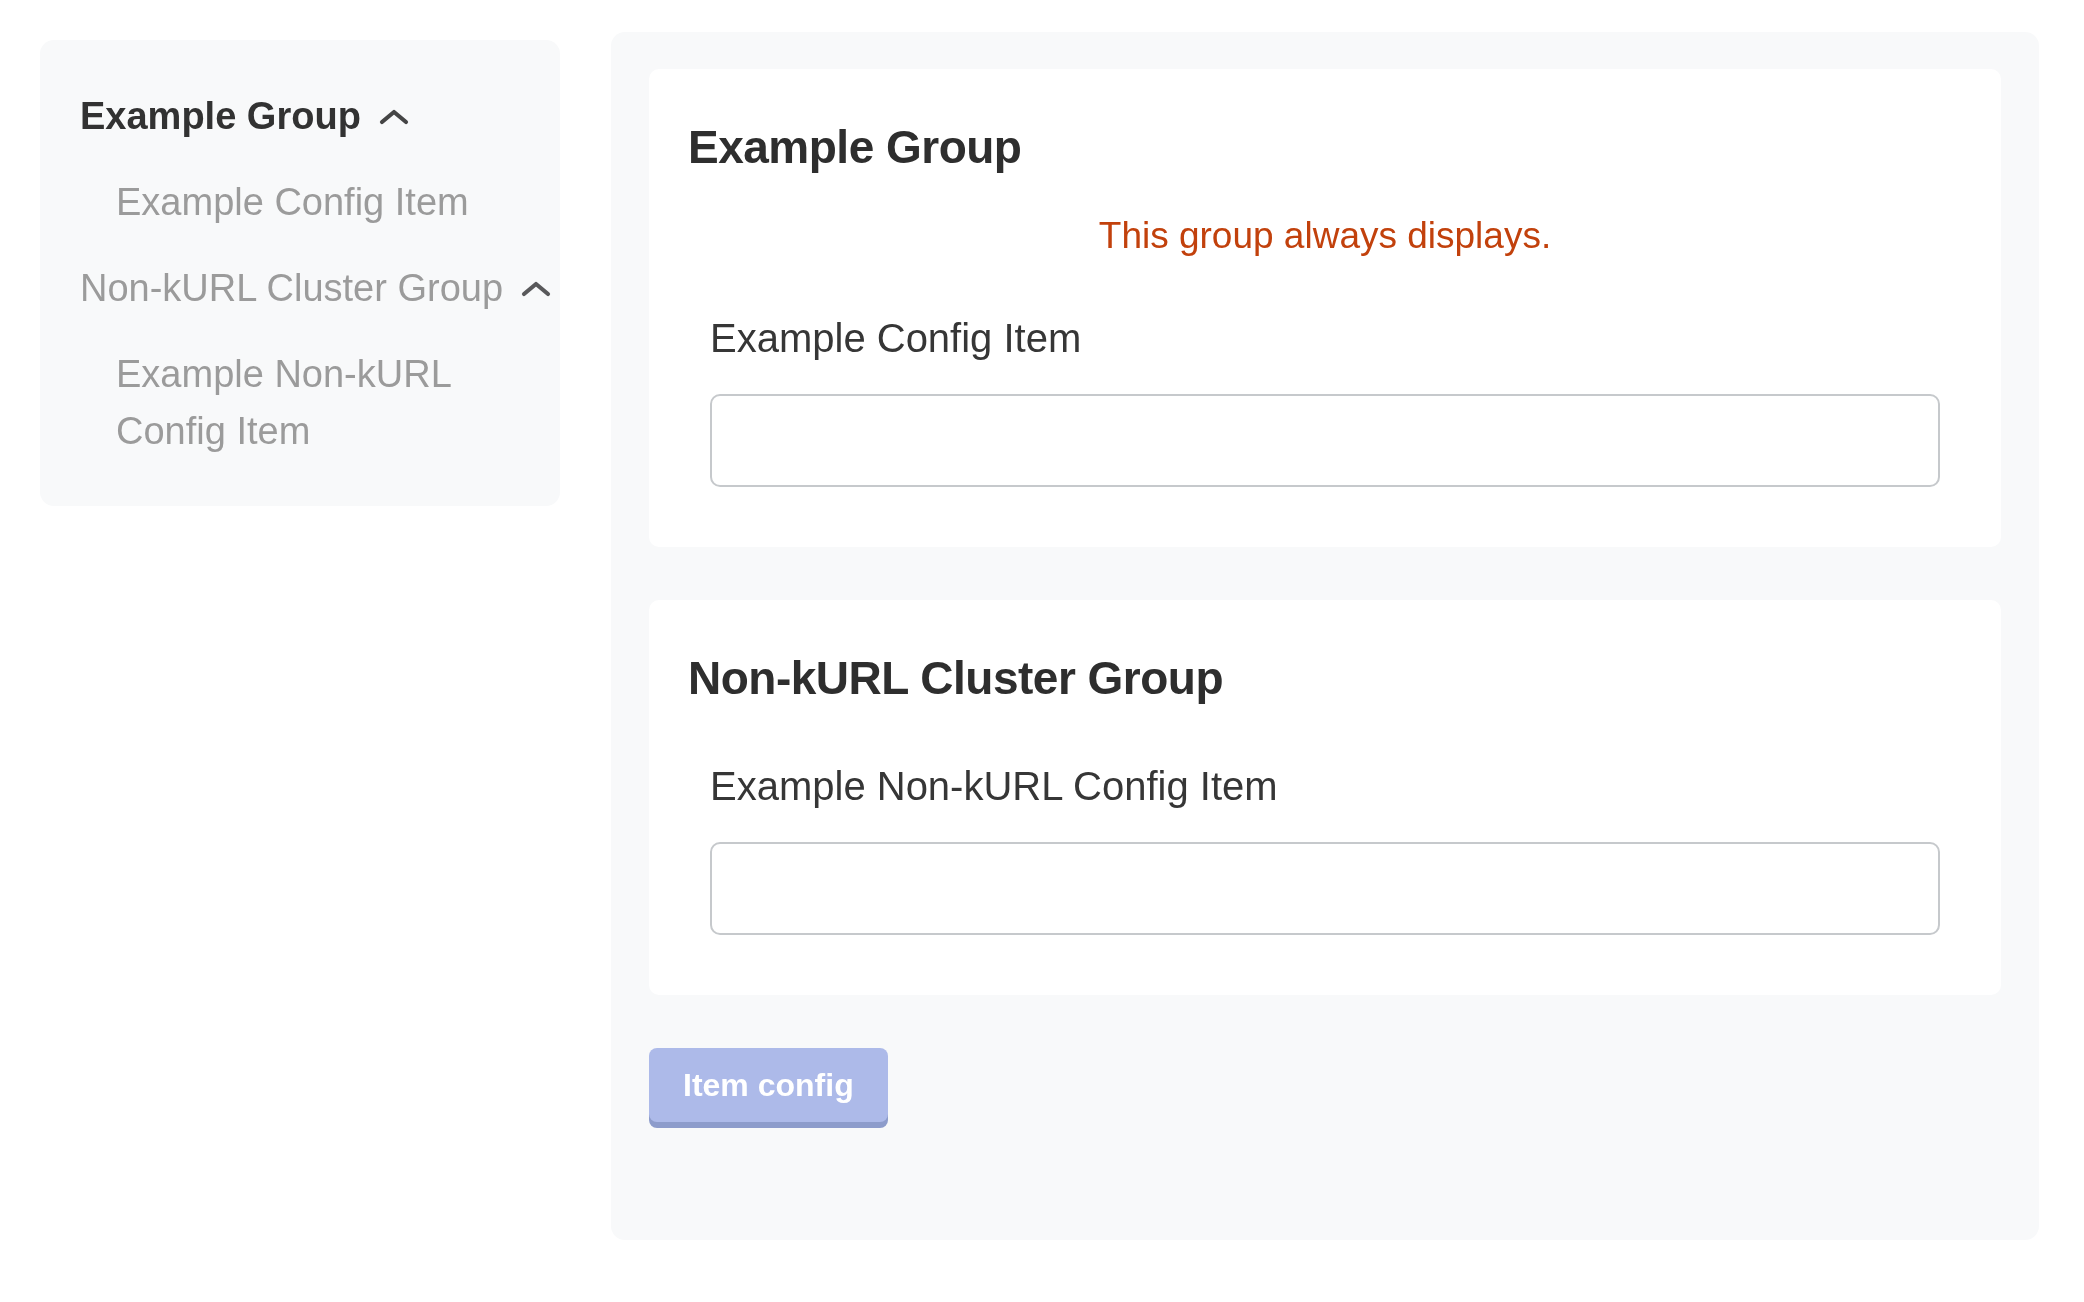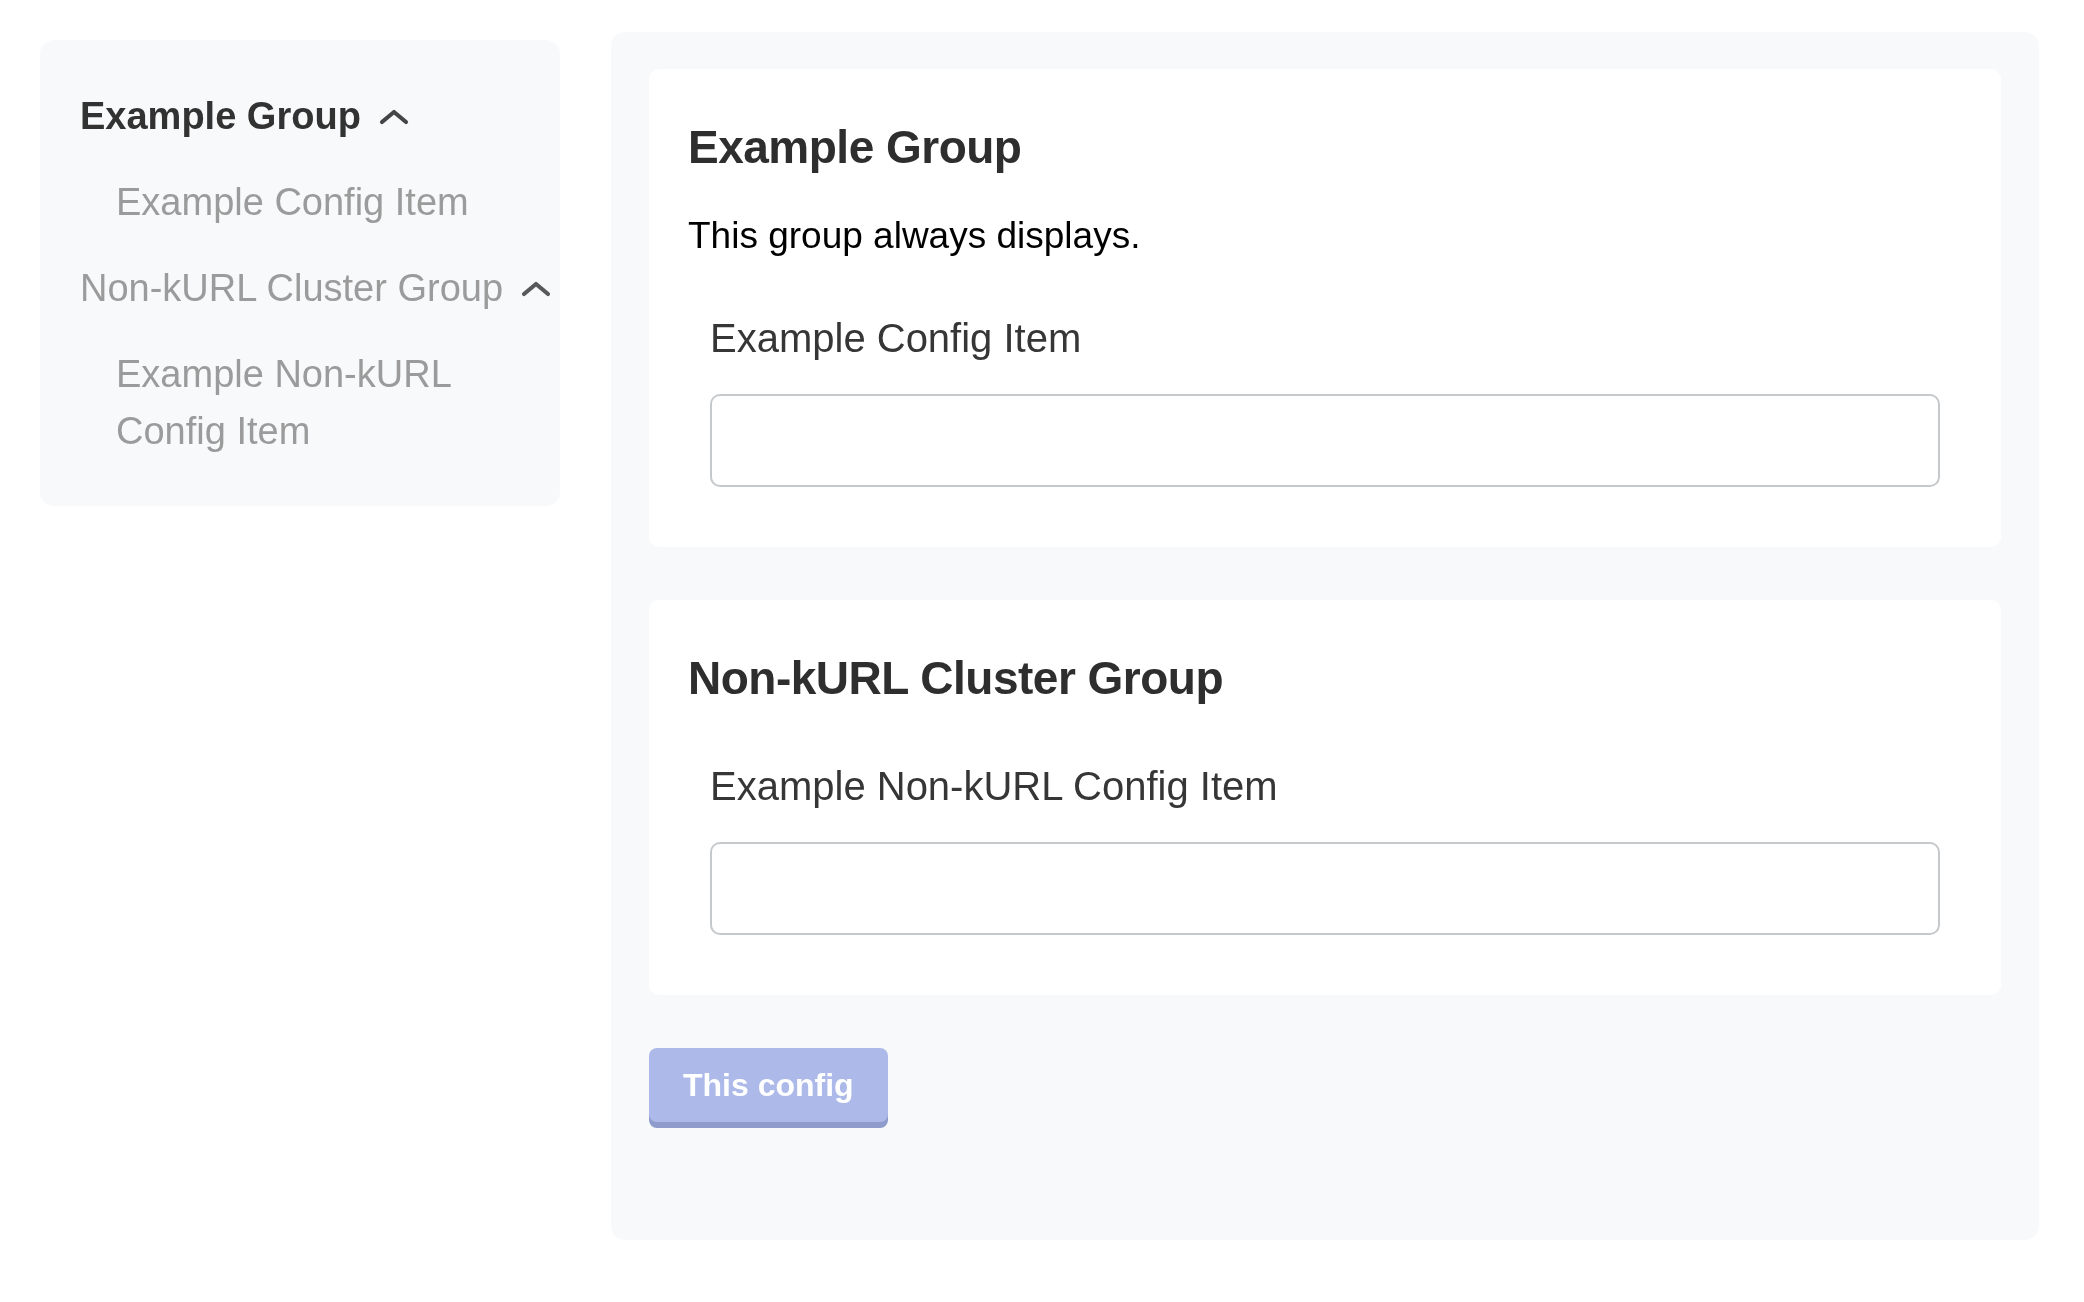--- a/index.html
+++ b/index.html
@@ -87,21 +87,22 @@
     font-size: 46px;
     line-height: 56px;
     font-weight: 700;
     color: #2E2E2E;
     letter-spacing: -0.5px;
   }
   .group-desc {
     margin: 38px 0 0;
     font-size: 37px;
     line-height: 45px;
-    color: #000000;
+    color: #c2410c;
+    text-align: center;
   }
   .config-item { margin: 56px 22px 0; }
   .item-label {
     display: block;
     font-size: 40px;
     line-height: 48px;
     color: #363636;
   }
   .item-input {
     display: block;
@@ -179,17 +180,17 @@
     </section>
 
     <section class="config-card">
       <h2 class="group-title">Non-kURL Cluster Group</h2>
       <div class="config-item">
         <label class="item-label">Example Non-kURL Config Item</label>
         <input class="item-input" type="text" value="" style="">
       </div>
     </section>
 
-    <button class="save-btn">This config</button>
+    <button class="save-btn">Item config</button>
 
   </div>
 
 </div>
 
 </body></html>

